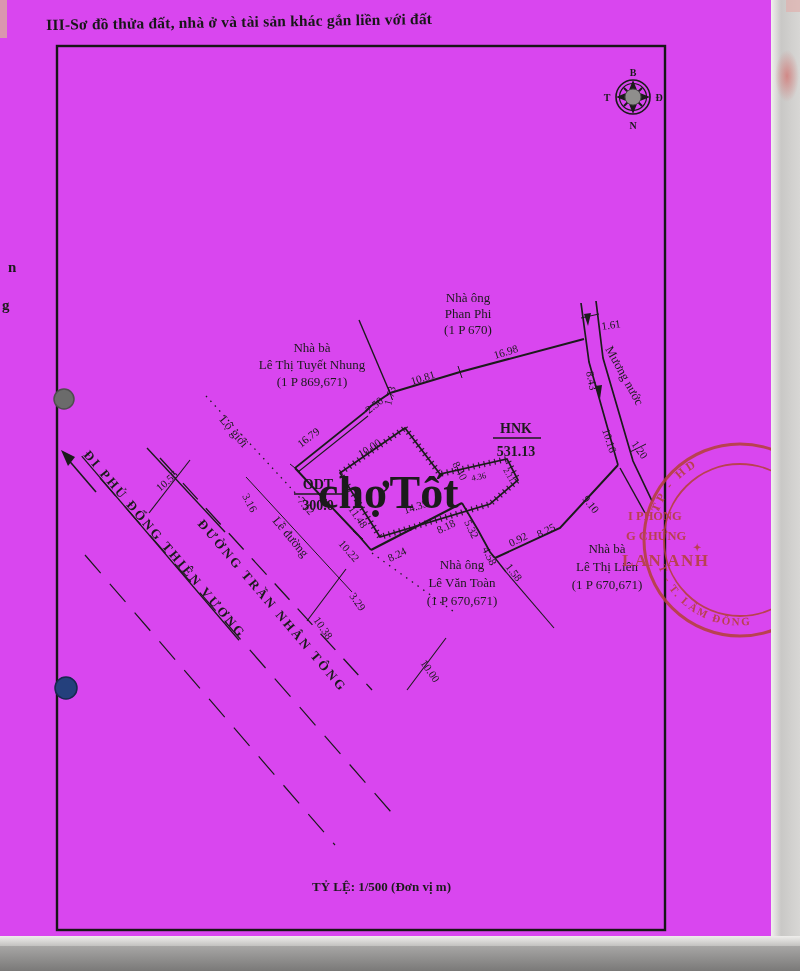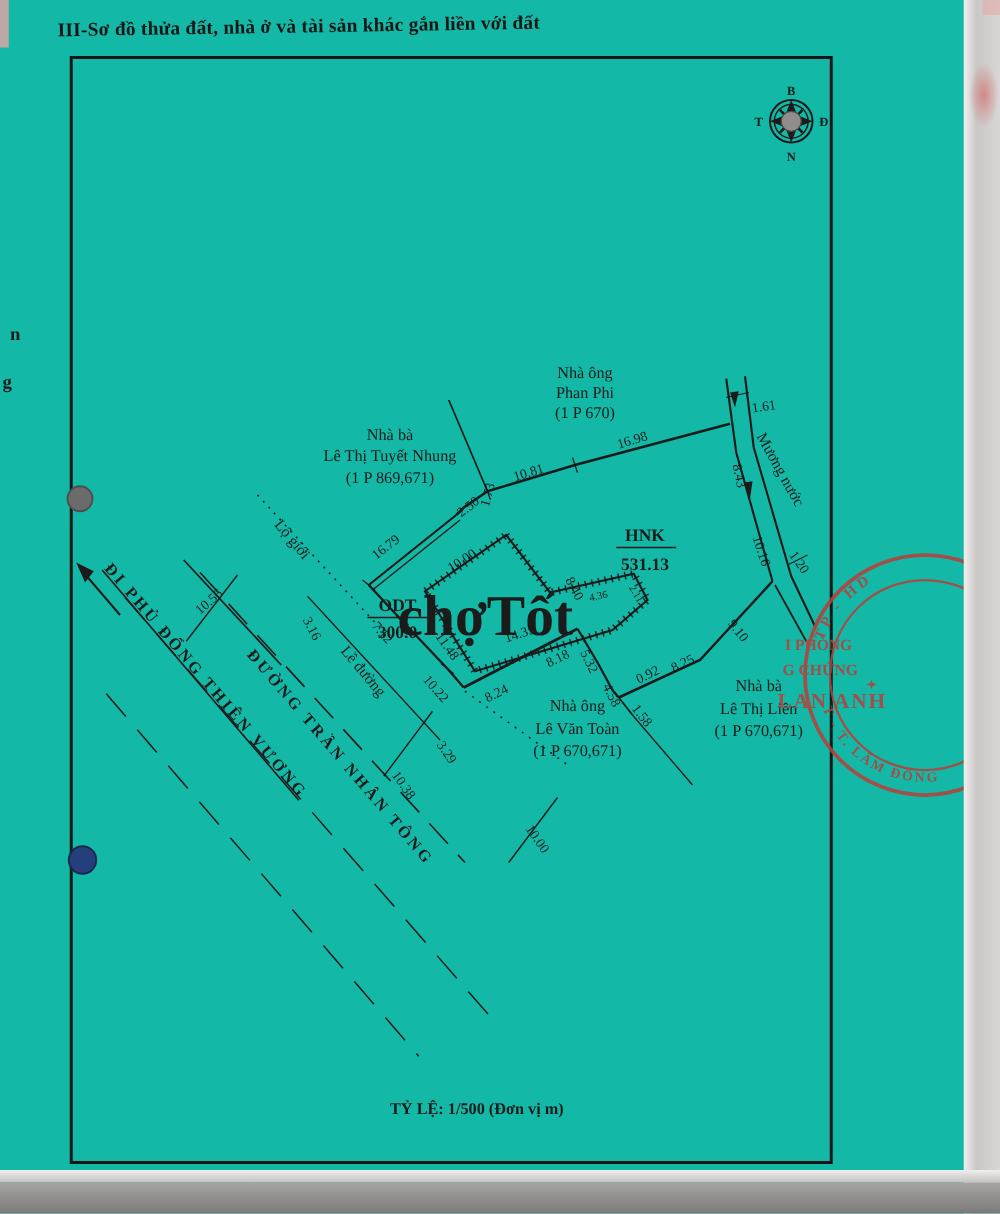--- a/index.html
+++ b/index.html
@@ -1,17 +1,17 @@
 <!DOCTYPE html>
 <html><head>
 <meta charset="utf-8">
 <style>
   html,body{margin:0;padding:0;}
   body{width:800px;height:971px;background:#fbfaf8;font-family:"Liberation Serif","DejaVu Serif",serif;}
-  .page{position:relative;width:800px;height:971px;overflow:hidden;background:#14b8a6;}
+  .page{position:relative;width:800px;height:971px;overflow:hidden;background:#d946ef;}
   .page-title{position:absolute;left:46px;top:16px;font-size:15.5px;font-weight:bold;color:#171717;
     transform:rotate(-0.9deg);transform-origin:left top;letter-spacing:.2px;}
   svg{position:absolute;left:0;top:0;}
   svg text{fill:#1b1b1b;font-family:"Liberation Serif","DejaVu Serif",serif;}
   .meas{font-size:11px;}
   .meas-sm{font-size:8.5px;}
   .nlabel{font-size:13px;}
   .roadname{font-size:13px;font-weight:bold;letter-spacing:2.5px;}
   .small-label{font-size:12.5px;}
   .frac{font-size:14px;font-weight:bold;}

